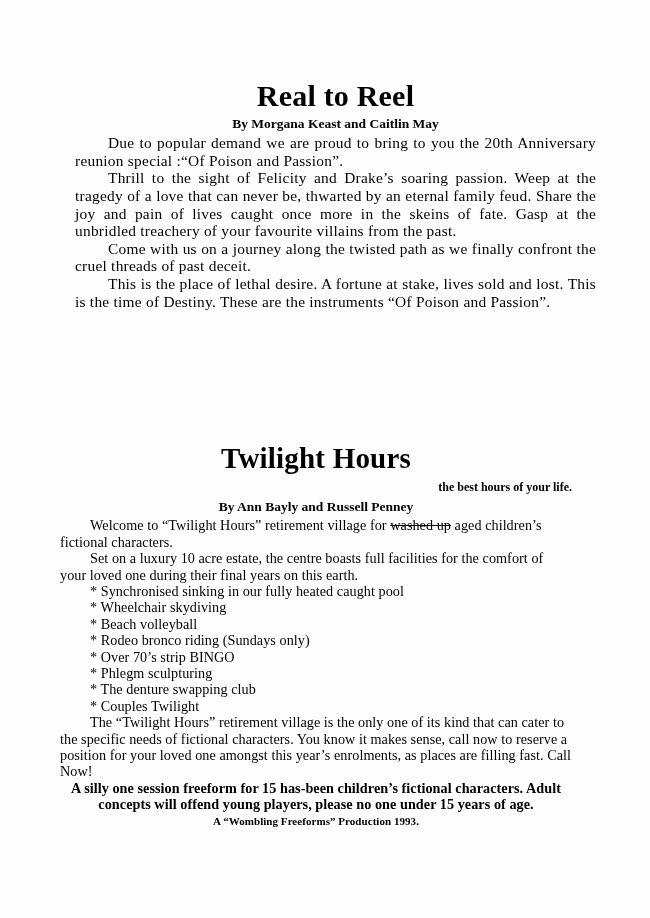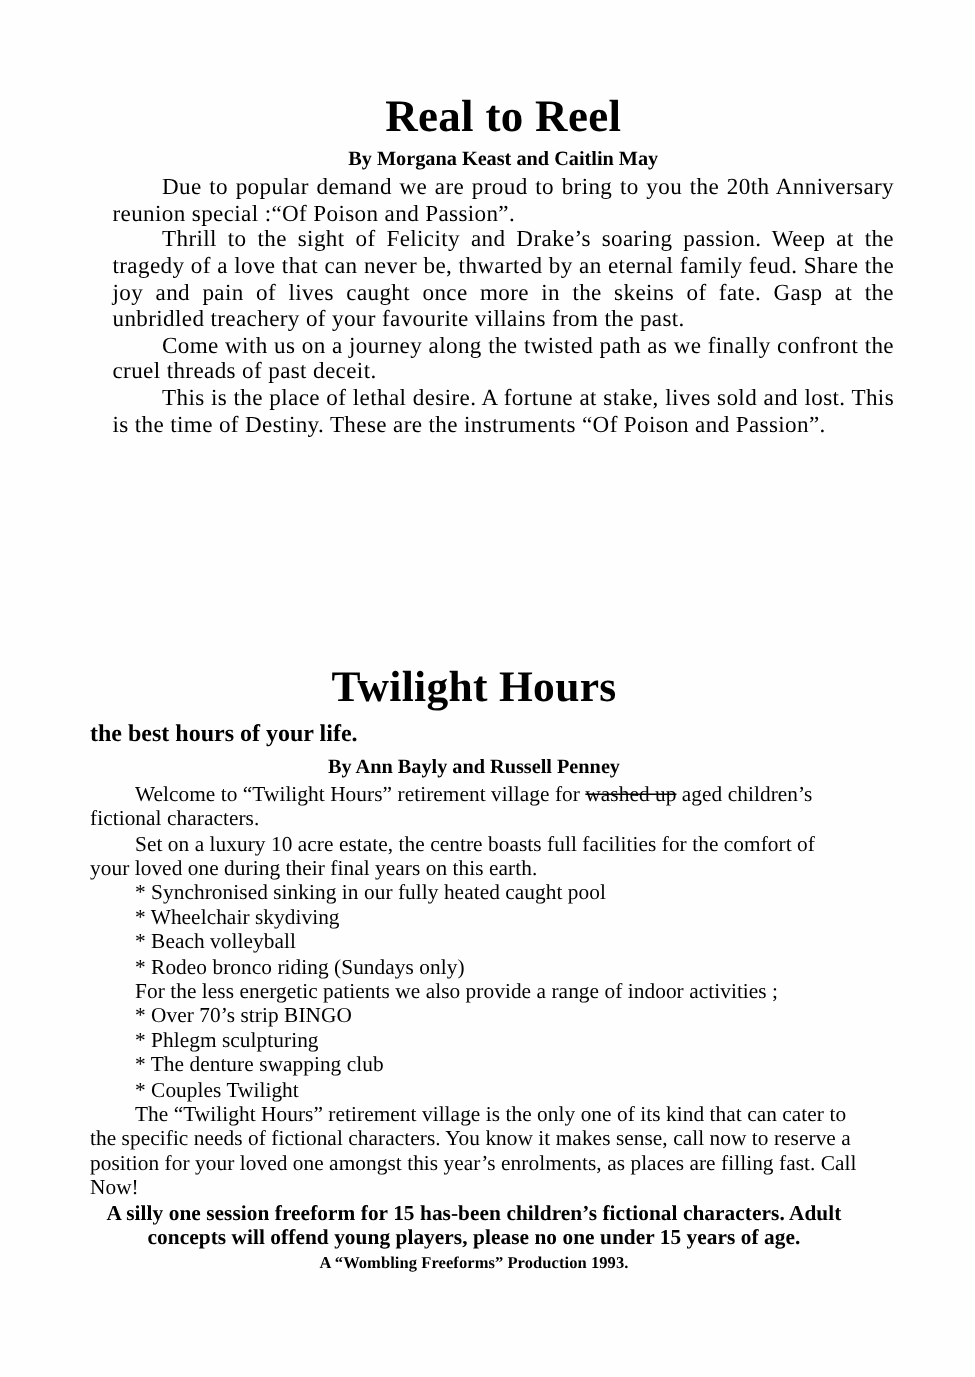--- a/index.html
+++ b/index.html
@@ -19,21 +19,21 @@
     position: relative;
     width: 650px;
     height: 918px;
     background: #fefefe;
   }
 
   
   .article-one {
     position: absolute;
     left: 75px;
-    top: 62px;
+    top: 80px;
     width: 521px;
   }
   .title-main {
     text-align: center;
     font-size: 30px;
     font-weight: bold;
     line-height: 1.08;
     letter-spacing: 0.2px;
     margin: 0 0 5px 0;
   }
@@ -59,22 +59,22 @@
     position: absolute;
     left: 60px;
     top: 443px;
     width: 512px;
   }
   .title-main.second {
     font-size: 29px;
     margin: 0 0 7px 0;
   }
   .tagline {
-    text-align: left;
-    font-size: 16px;
+    text-align: right;
+    font-size: 12px;
     font-weight: bold;
     line-height: 1.1;
     margin: 0 0 5px 0;
   }
   .byline.second {
     margin: 0 0 3px 0;
   }
   .article-two .para {
     text-align: left;
     font-size: 14.2px;
@@ -142,21 +142,20 @@
     <p class="para lead-in"><span>Welcome to “Twilight Hours” retirement village for </span><span class="strike">washed up</span><span> aged children’s fictional characters.</span></p>
 
     <p class="para">Set on a luxury 10 acre estate, the centre boasts full facilities for the comfort of your loved one during their final years on this earth.</p>
 
 
     <p class="bullet">* Synchronised sinking in our fully heated caught pool</p>
     <p class="bullet">* Wheelchair skydiving</p>
     <p class="bullet">* Beach volleyball</p>
     <p class="bullet">* Rodeo bronco riding (Sundays only)</p>
 
-    <p class="para">For the less energetic patients we also provide a range of indoor activities ;</p>
 
     <p class="bullet">* Over 70’s strip BINGO</p>
     <p class="bullet">* Phlegm sculpturing</p>
     <p class="bullet">* The denture swapping club</p>
     <p class="bullet">* Couples Twilight</p>
 
     <p class="para lead-in">The “Twilight Hours” retirement village is the only  one of its kind that can cater to the specific needs of fictional characters. You know it makes sense, call now to reserve a position for your loved one amongst this year’s enrolments, as places are filling fast. Call Now!</p>
 
     <p class="disclaimer">A silly one session freeform for 15 has-been children’s fictional characters. Adult concepts will offend young players, please no one under 15 years of age.</p>
 

